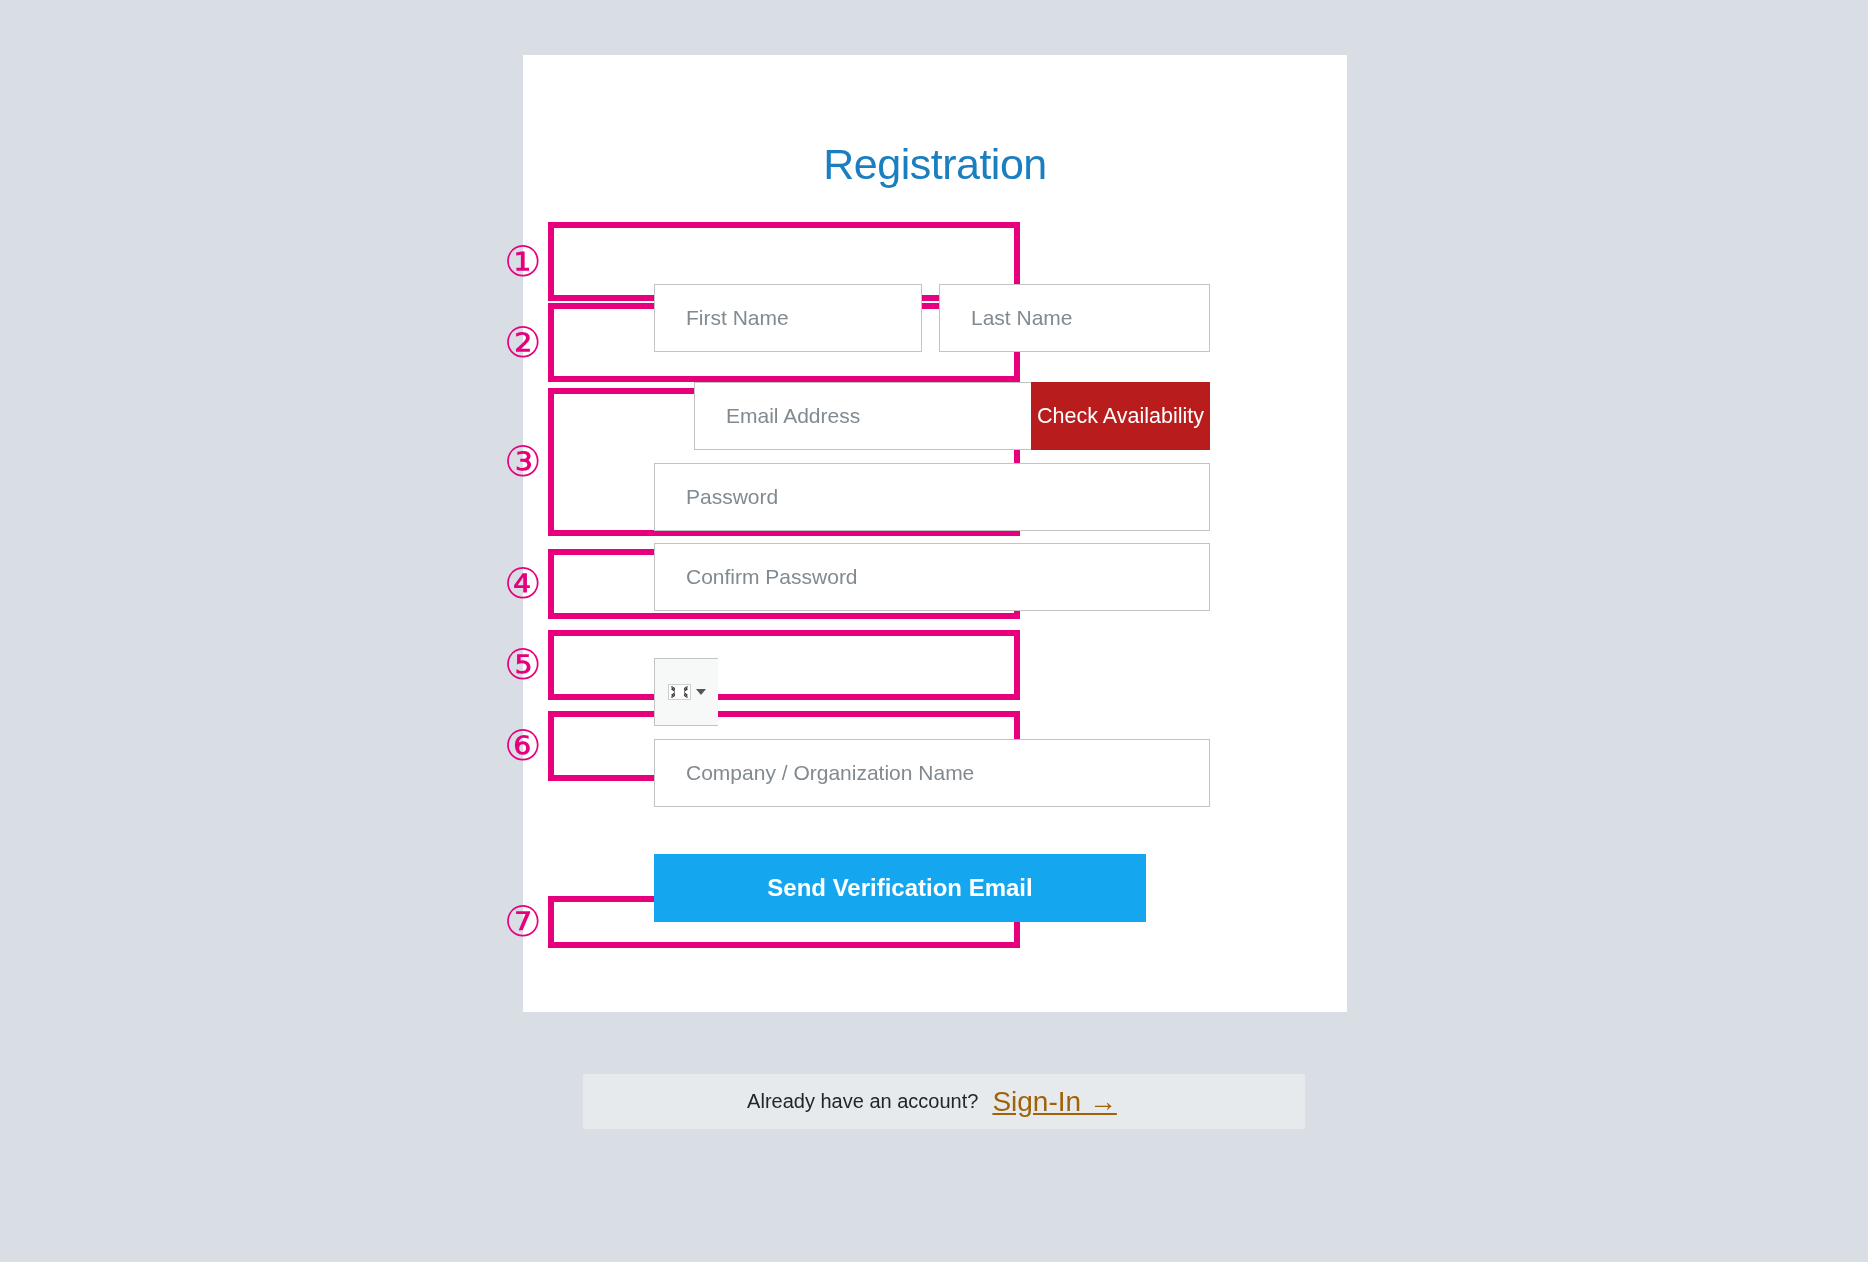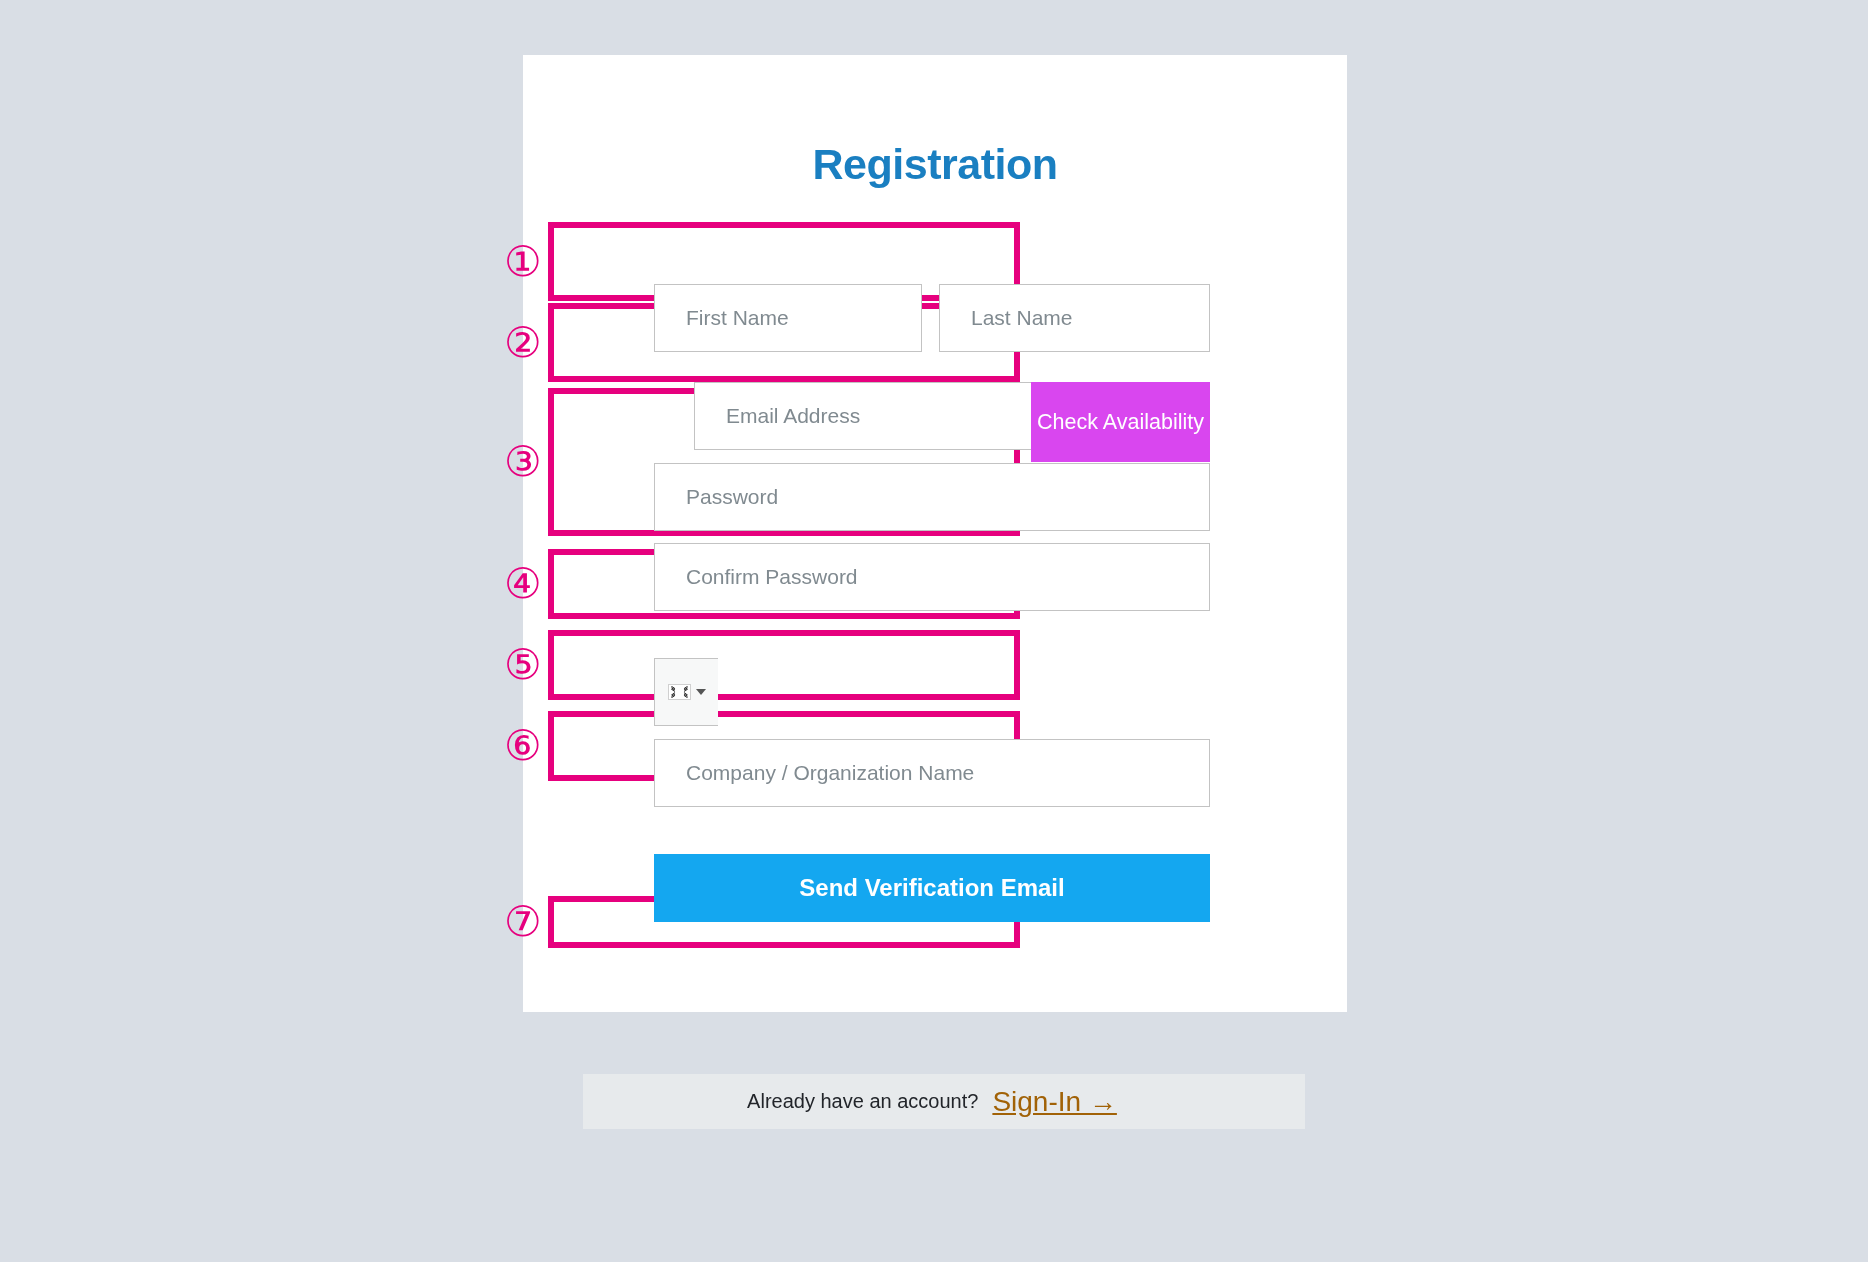--- a/index.html
+++ b/index.html
@@ -25,21 +25,21 @@
     background: #ffffff;
   }
 
   #page-title {
     position: absolute;
     left: 0;
     top: 85px;
     width: 824px;
     text-align: center;
     font-size: 43px;
-    font-weight: bold;
+    font-weight: normal;
     color: #1a7fc1;
     letter-spacing: -0.5px;
   }
 
   
   .anno {
     position: absolute;
     border: 6px solid #e6007e;
     box-sizing: border-box;
     pointer-events: none;
@@ -78,22 +78,22 @@
   #row-names { left: 654px; top: 284px; width: 556px; height: 68px; }
   #first-name { position:absolute; left:0;   top:0; width: 268px; height: 68px; }
   #last-name  { position:absolute; left:285px; top:0; width: 271px; height: 68px; }
 
   
   #row-email { left: 654px; top: 382px; width: 556px; height: 68px; }
   #email-address { position:absolute; left:0; top:0; width: 372px; height: 68px; margin-left: 40px; }
   #check-availability {
     position: absolute;
     left: 377px; top: 0;
-    width: 179px; height: 80px;
-    background: #d946ef;
+    width: 179px; height: 68px;
+    background: #b91c1c;
     color: #ffffff;
     border: none;
     font-family: "Liberation Sans", sans-serif;
     font-size: 21.5px;
     cursor: pointer;
     padding: 0;
     white-space: nowrap;
   }
 
   
@@ -139,21 +139,21 @@
 
   
   #row-company { left: 654px; top: 739px; width: 656px; height: 68px; }
   #company-name { position:absolute; left:0; top:0; width: 556px; height: 68px; }
 
   
   #row-submit { left: 654px; top: 854px; width: 556px; height: 68px; }
   #send-verification {
     position: absolute;
     left: 0; top: 0;
-    width: 556px; height: 68px;
+    width: 492px; height: 68px;
     background: #14a7f0;
     border: none;
     color: #ffffff;
     font-family: "Liberation Sans", sans-serif;
     font-size: 24px;
     font-weight: bold;
     cursor: pointer;
   }
 
   

